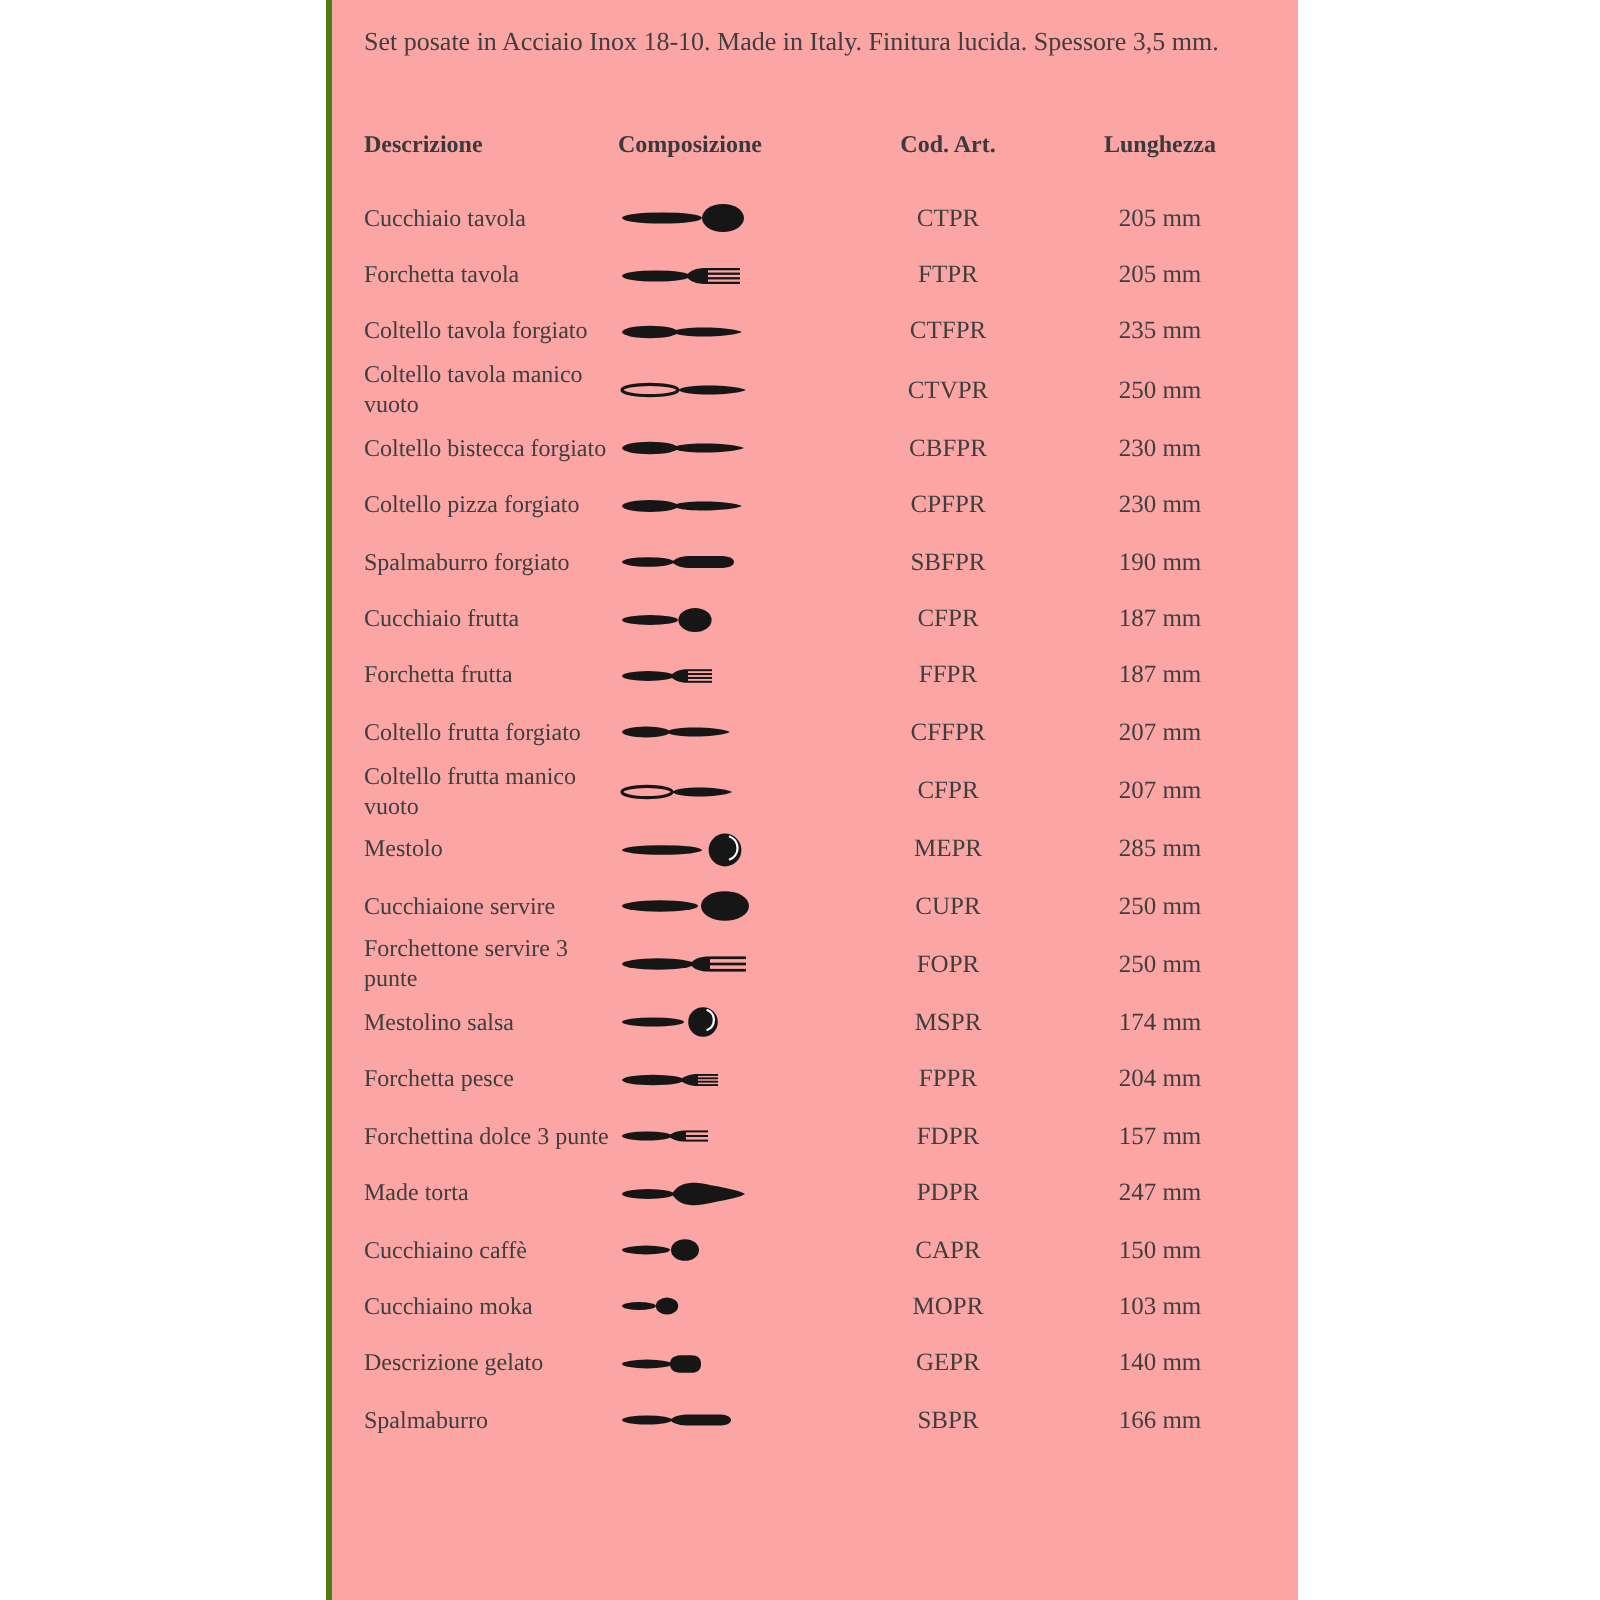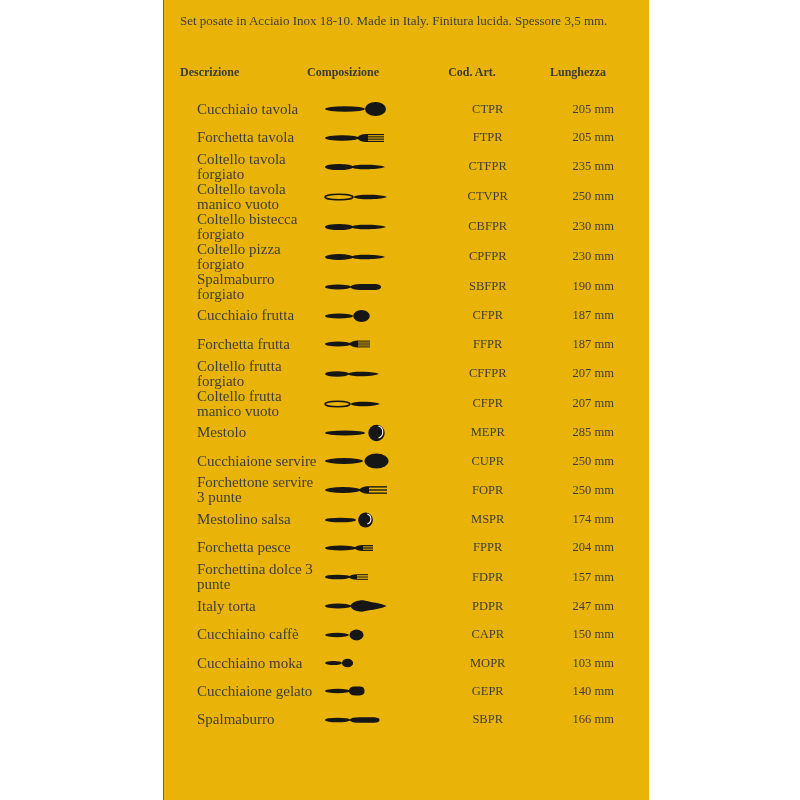--- a/index.html
+++ b/index.html
@@ -3,32 +3,32 @@
 <meta charset="utf-8">
 <style>
   html,body{margin:0;padding:0;}
   body{
     width:800px;height:800px;background:#ffffff;
     font-family:"Liberation Serif","DejaVu Serif",serif;
     color:#3e3e3e;overflow:hidden;position:relative;
   }
   .panel{
     position:absolute;left:163px;top:0;width:486px;height:800px;
-    background:#eab308;border-left:1px solid #4d7c0f;
+    background:#fca5a5;border-left:3px solid #4d7c0f;
     box-sizing:border-box;padding-left:16px;
   }
   .intro{margin:0;padding-top:13px;font-size:13px;line-height:16px;}
   .thead{display:flex;margin-top:36px;font-weight:bold;font-size:12px;line-height:15px;color:#3a3a3a;}
   .col-desc{width:127px;}
   .col-comp{width:115px;}
   .col-code{width:100px;text-align:center;}
   .col-len{width:112px;text-align:center;}
   .tbody{margin-top:15px;display:flex;flex-direction:column;}
   .row{display:flex;align-items:center;min-height:28.4px;}
-  .row .col-desc{font-size:15px;line-height:15px;margin-left:17px;}
+  .row .col-desc{font-size:12px;line-height:15px;}
   .row .col-comp{display:flex;align-items:center;}
   .row .col-comp svg{display:block;}
   .row .col-code,.row .col-len{font-size:12.5px;line-height:15px;}
 </style>
 </head>
 <body>
 
 <div class="page">
   <div class="panel">
     <p class="intro">Set posate in Acciaio Inox 18-10. Made in Italy. Finitura lucida. Spessore 3,5 mm.</p>
@@ -240,21 +240,21 @@
               <path d="M25,9 C27,7.4 29.5,6.2 34,6.2 L34,11.8 C29.5,11.8 27,10.600000000000001 25,9 Z"></path>
               <rect x="34" y="6.20" width="11" height="1"></rect>
               <rect x="34" y="8.50" width="11" height="1"></rect>
               <rect x="34" y="10.80" width="11" height="1"></rect>
             </svg>
           </span>
           <span class="col-code">FDPR</span>
           <span class="col-len">157 mm</span>
         </div>
         <div class="row">
-          <span class="col-desc">Italy torta</span>
+          <span class="col-desc">Made torta</span>
           <span class="col-comp">
             <svg width="68" height="18" viewBox="0 0 68 18" fill="#161616" xmlns="http://www.w3.org/2000/svg">
               <ellipse cx="15" cy="9" rx="13" ry="2.5"></ellipse>
               <path d="M27,9 C29,5.6 32,3.7 37,3.4 C40,3.2 43,3.9 48,4.9 C54,6 61,7.3 63.5,9 C61,10.7 54,12 48,13.1 C43,14.1 40,14.8 37,14.6 C32,14.3 29,12.4 27,9 Z"></path>
             </svg>
           </span>
           <span class="col-code">PDPR</span>
           <span class="col-len">247 mm</span>
         </div>
         <div class="row">
@@ -273,21 +273,21 @@
           <span class="col-comp">
             <svg width="68" height="18" viewBox="0 0 68 18" fill="#161616" xmlns="http://www.w3.org/2000/svg">
               <ellipse cx="10.5" cy="9" rx="8.5" ry="2"></ellipse>
               <ellipse cx="24.5" cy="9" rx="5.6" ry="4.3"></ellipse>
             </svg>
           </span>
           <span class="col-code">MOPR</span>
           <span class="col-len">103 mm</span>
         </div>
         <div class="row">
-          <span class="col-desc">Cucchiaione gelato</span>
+          <span class="col-desc">Descrizione gelato</span>
           <span class="col-comp">
             <svg width="68" height="18" viewBox="0 0 68 18" fill="#161616" xmlns="http://www.w3.org/2000/svg">
               <ellipse cx="14.5" cy="9" rx="12.5" ry="2.2"></ellipse>
               <path d="M26,9 C26,5.9 28.2,4.6 32,4.6 L36.5,4.6 C40,4.6 41.5,6.1 41.5,9 C41.5,11.9 40,13.4 36.5,13.4 L32,13.4 C28.2,13.4 26,12.1 26,9 Z"></path>
             </svg>
           </span>
           <span class="col-code">GEPR</span>
           <span class="col-len">140 mm</span>
         </div>
         <div class="row">

